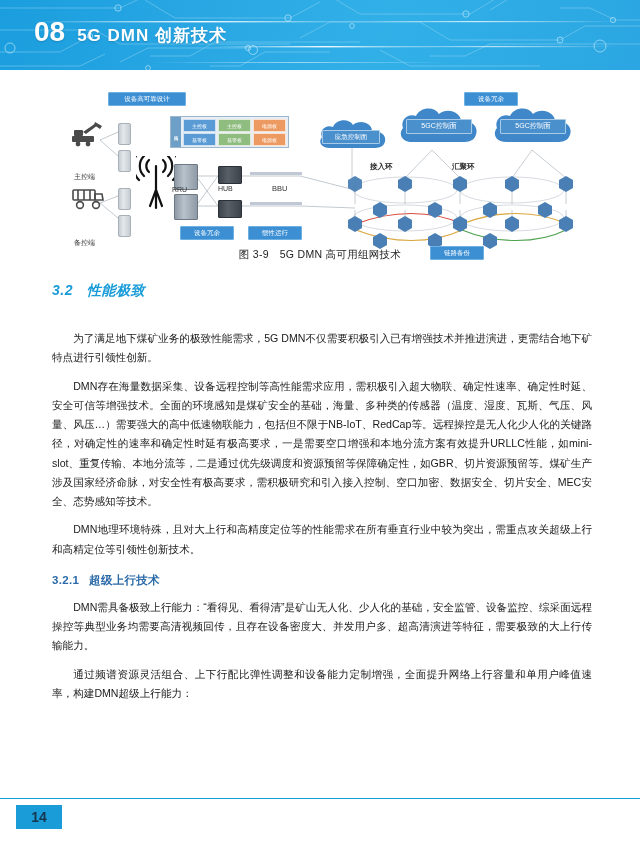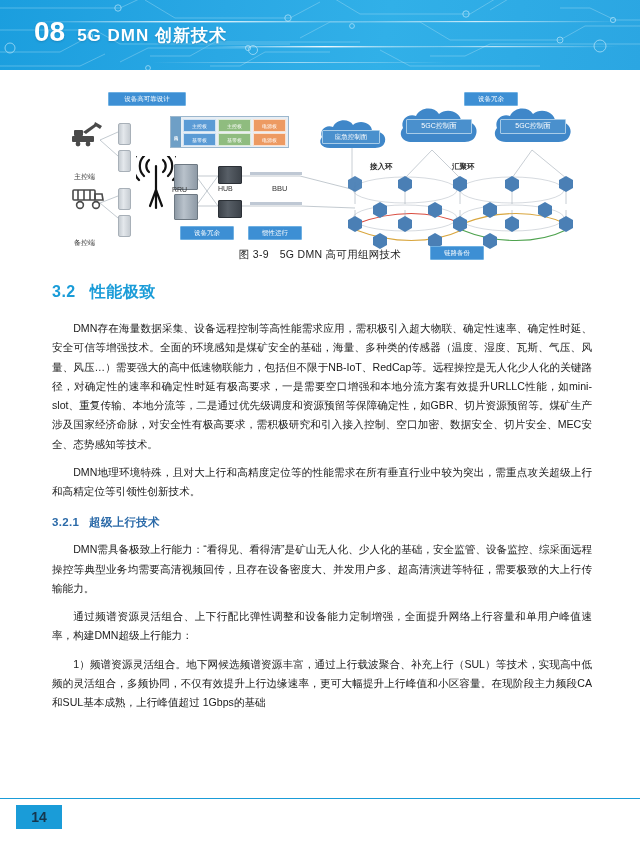--- a/index.html
+++ b/index.html
@@ -53,22 +53,23 @@
 
   
   .dev{position:absolute;border-radius:1px;}
   .rru{background:linear-gradient(90deg,#8e9aa6,#b9c2cb 40%,#8e9aa6);border:1px solid #6d7882;}
   .hub{background:linear-gradient(90deg,#3d434a,#585f67 40%,#3d434a);border:1px solid #2b3036;}
   .term{background:linear-gradient(90deg,#c6ccd2,#e4e8ec 40%,#c6ccd2);border:1px solid #a8b0b8;border-radius:2px;}
 
   
   .content{position:absolute;left:52px;top:282px;width:540px;}
   h2.sec{
-    font-size:16px;color:#1a9cd8;margin:0 0 16px 0;font-weight:bold;
+    font-size:14px;color:#1a9cd8;margin:0 0 29px 0;font-weight:bold;
     letter-spacing:.5px;
+    font-style:italic;
   }
   h2.sec .num{margin-right:14px;}
   h3.subsec{
     font-size:11.5px;color:#2b6aa8;margin:0 0 10px 0;font-weight:bold;letter-spacing:.3px;
   }
   h3.subsec .num{margin-right:10px;margin-top:24px;}
   p.para{
     font-size:10.6px;line-height:1.82;color:#1a1a1a;
     margin:0 0 9px 0;text-align:justify;text-justify:inter-ideograph;
     text-indent:2em;
@@ -309,26 +310,26 @@
 </div>
 
 <div class="figure-caption">图 3-9　5G DMN 高可用组网技术</div>
 
 <div class="content">
 
   <h2 class="sec">
     <span class="num">3.2</span><span>性能极致</span>
   </h2>
 
+  <p class="para">为了满足地下煤矿业务的极致性能需求，5G DMN不仅需要积极引入已有增强技术并推进演进，更需结合地下矿特点进行引领性创新。</p>
   <p class="para">DMN存在海量数据采集、设备远程控制等高性能需求应用，需积极引入超大物联、确定性速率、确定性时延、安全可信等增强技术。全面的环境感知是煤矿安全的基础，海量、多种类的传感器（温度、湿度、瓦斯、气压、风量、风压…）需要强大的高中低速物联能力，包括但不限于NB-IoT、RedCap等。远程操控是无人化少人化的关键路径，对确定性的速率和确定性时延有极高要求，一是需要空口增强和本地分流方案有效提升URLLC性能，如mini-slot、重复传输、本地分流等，二是通过优先级调度和资源预留等保障确定性，如GBR、切片资源预留等。煤矿生产涉及国家经济命脉，对安全性有极高要求，需积极研究和引入接入控制、空口加密、数据安全、切片安全、MEC安全、态势感知等技术。</p>
   <p class="para tight">DMN地理环境特殊，且对大上行和高精度定位等的性能需求在所有垂直行业中较为突出，需重点攻关超级上行和高精定位等引领性创新技术。</p>
 
   <h3 class="subsec">
     <span class="num">3.2.1</span><span>超级上行技术</span>
   </h3>
 
   <p class="para">DMN需具备极致上行能力：“看得见、看得清”是矿山无人化、少人化的基础，安全监管、设备监控、综采面远程操控等典型业务均需要高清视频回传，且存在设备密度大、并发用户多、超高清演进等特征，需要极致的大上行传输能力。</p>
   <p class="para">通过频谱资源灵活组合、上下行配比弹性调整和设备能力定制增强，全面提升网络上行容量和单用户峰值速率，构建DMN超级上行能力：</p>
-  <p class="para">1）频谱资源灵活组合。地下网候选频谱资源丰富，通过上行载波聚合、补充上行（SUL）等技术，实现高中低频的灵活组合，多频协同，不仅有效提升上行边缘速率，更可大幅提升上行峰值和小区容量。在现阶段主力频段CA和SUL基本成熟，上行峰值超过 1Gbps的基础</p>
 </div>
 
 <div class="footer-rule"></div>
 <div class="pagenum">14</div>
 
 </body></html>

